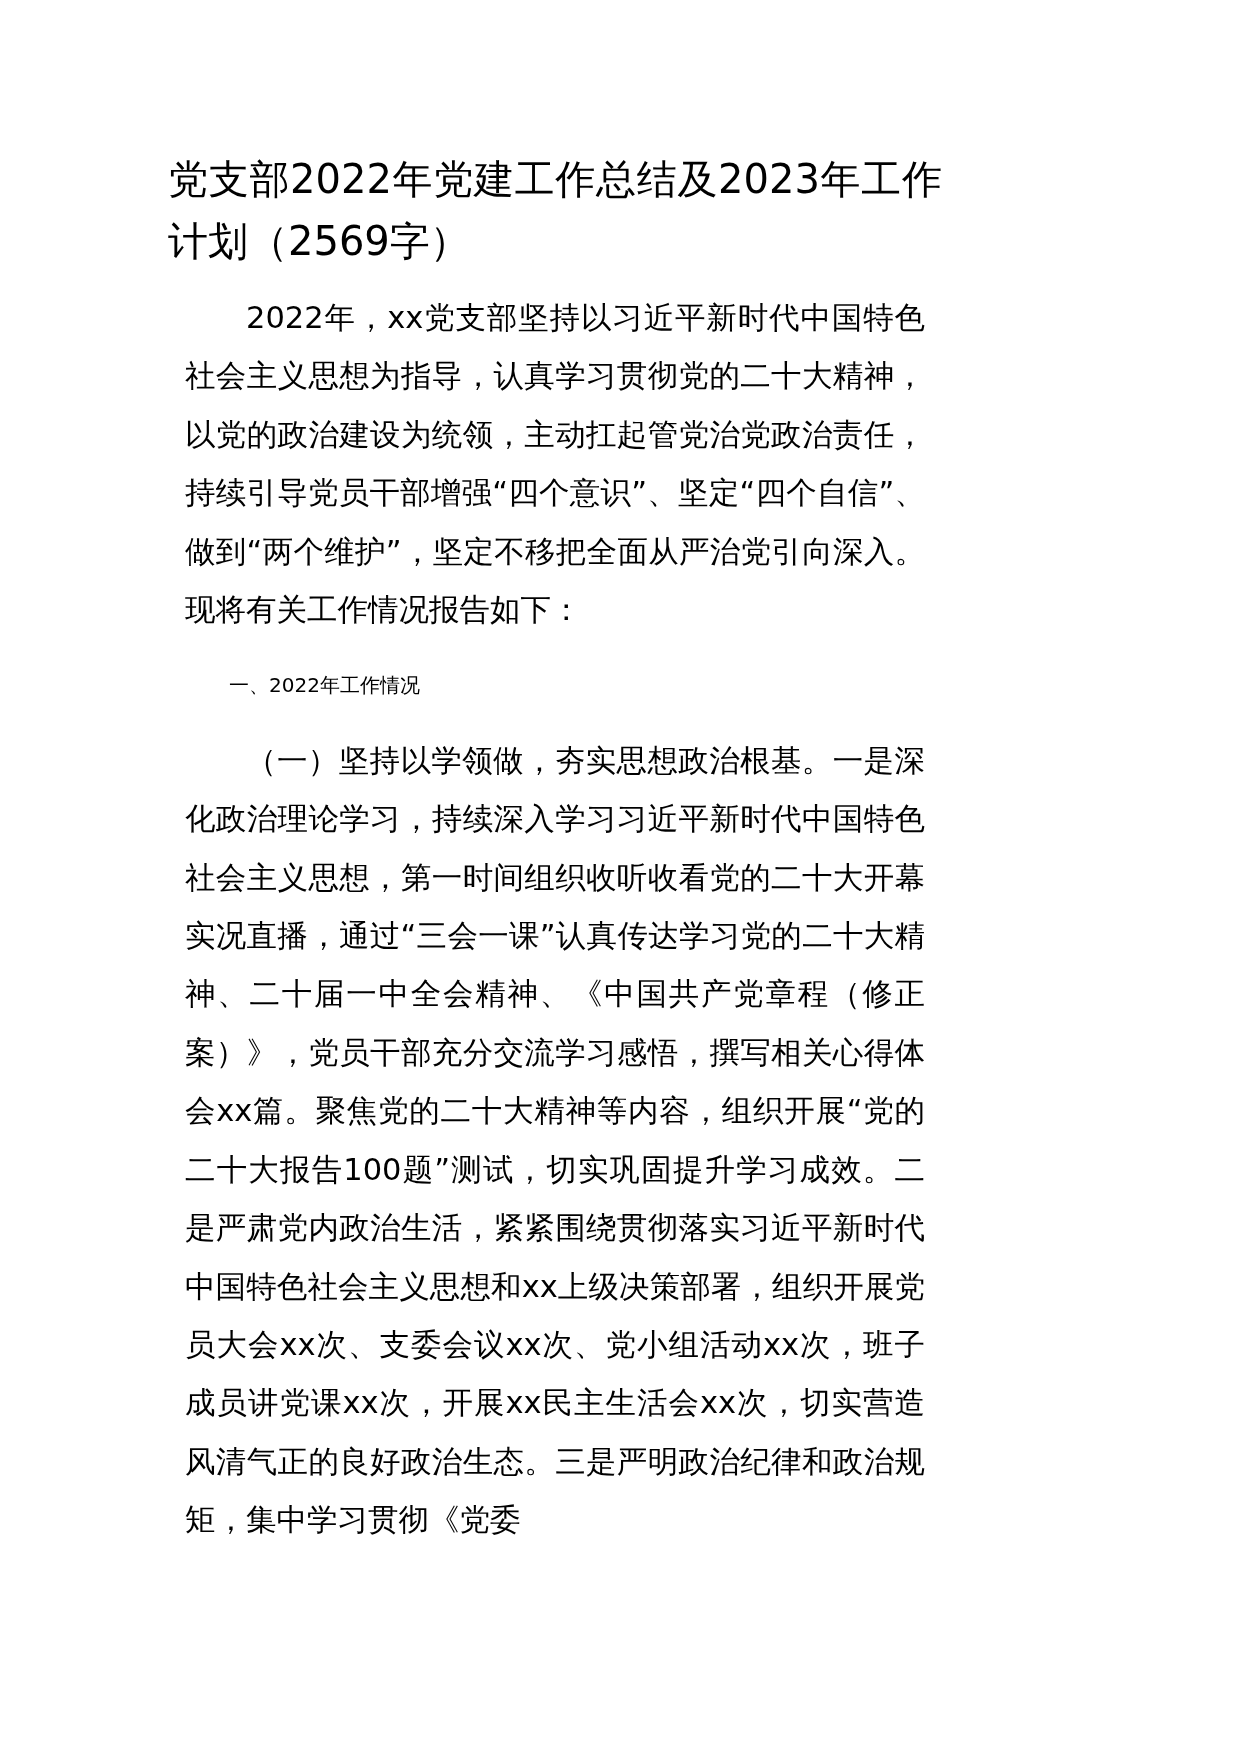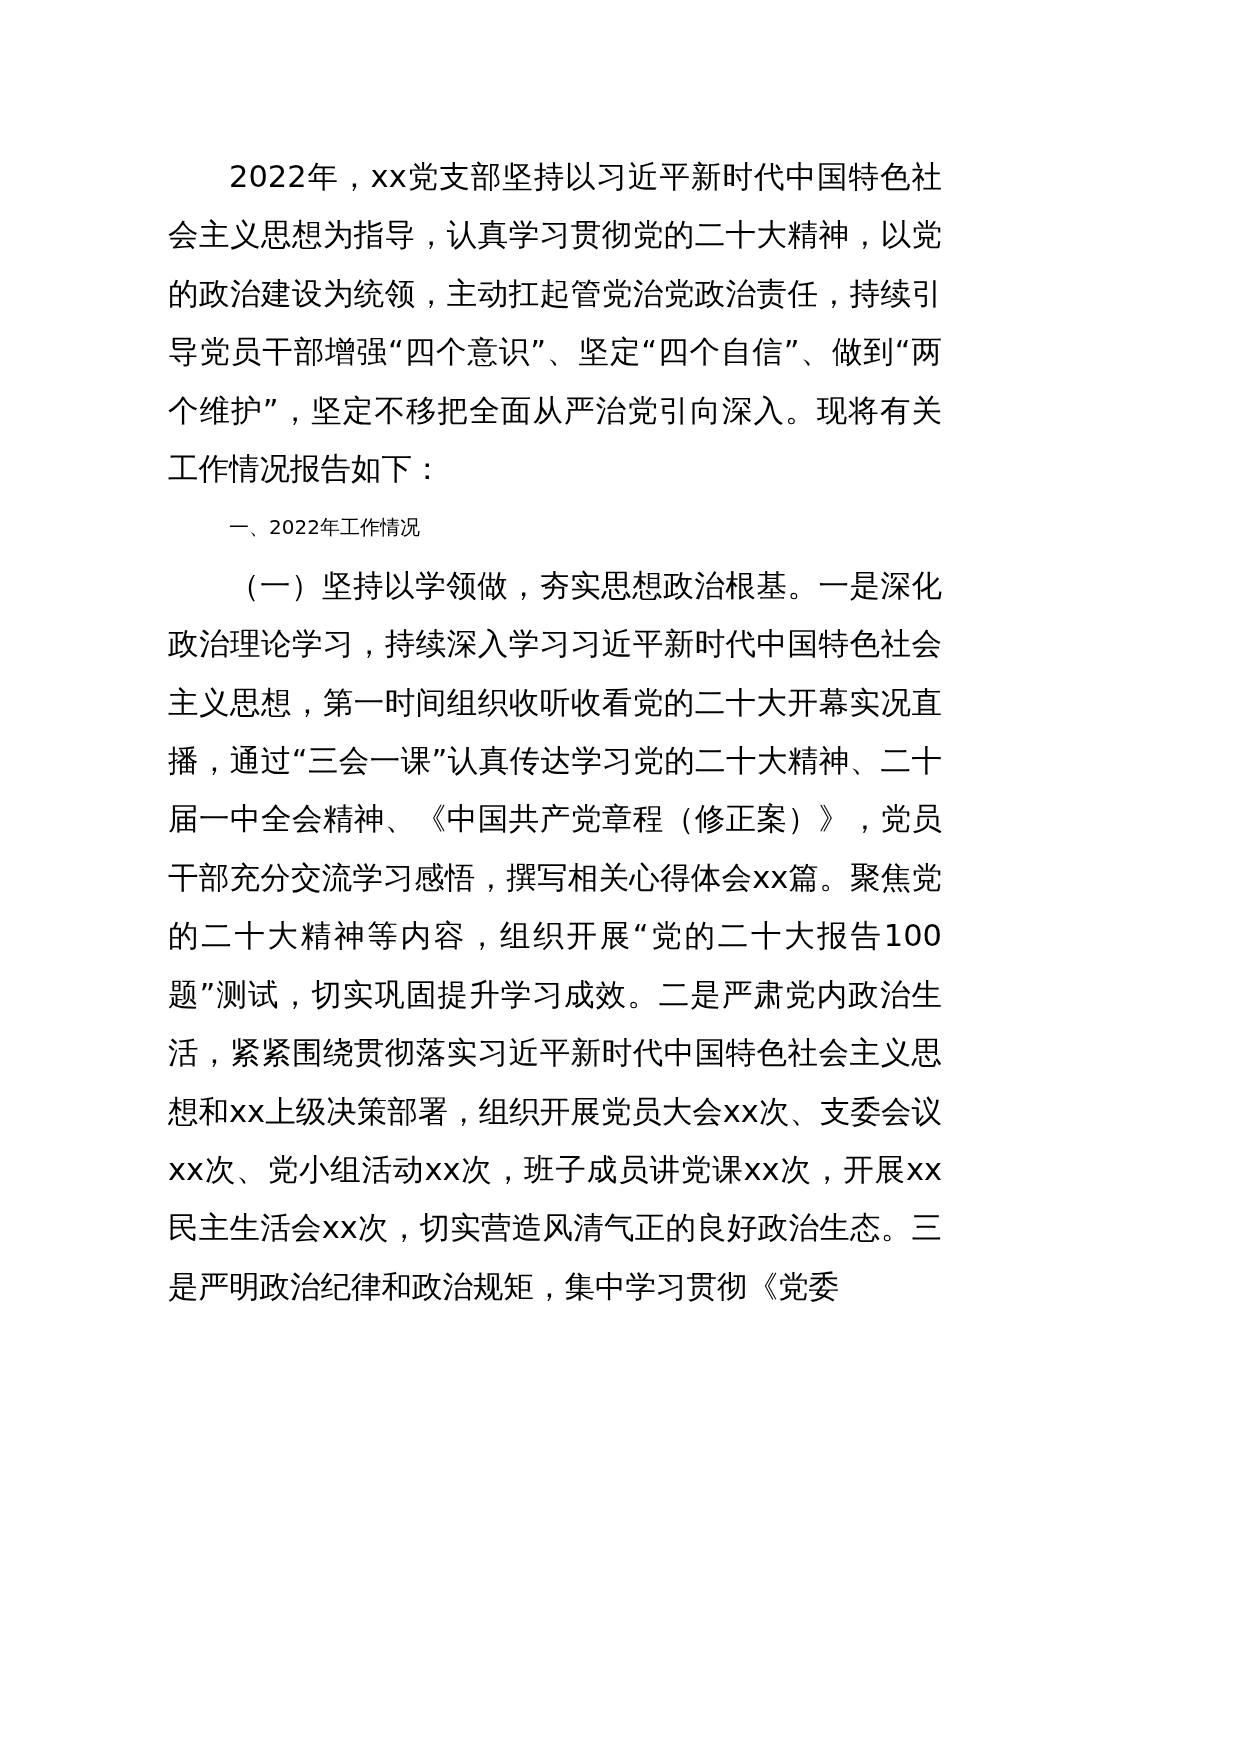--- a/index.html
+++ b/index.html
@@ -25,33 +25,36 @@
       font-size: 40px;
       line-height: 62px;
       margin: 0;
       font-weight: normal;
       letter-spacing: 0px;
       text-align: justify;
     }
     .para {
       font-size: 30.5px;
       line-height: 58.4px;
-      margin: 0;
+      margin: 17px;
       text-align: justify;
       text-align-last: left;
       text-indent: 61px;
     }
     .section-heading {
       font-size: 20px;
       line-height: 58.4px;
       margin: 0;
       text-indent: 61px;
     }
     .title-wrap { margin-bottom: 2px; }
   </style>
 </head>
 <body>
 
 <div class="page">
+  <div class="title-wrap">
+    <h1 class="title">党支部2022年党建工作总结及2023年工作计划（2569字）</h1>
+  </div>
   <p class="para">2022年，xx党支部坚持以习近平新时代中国特色社会主义思想为指导，认真学习贯彻党的二十大精神，以党的政治建设为统领，主动扛起管党治党政治责任，持续引导党员干部增强“四个意识”、坚定“四个自信”、做到“两个维护”，坚定不移把全面从严治党引向深入。现将有关工作情况报告如下：</p>
   <p class="section-heading">一、2022年工作情况</p>
   <p class="para">（一）坚持以学领做，夯实思想政治根基。一是深化政治理论学习，持续深入学习习近平新时代中国特色社会主义思想，第一时间组织收听收看党的二十大开幕实况直播，通过“三会一课”认真传达学习党的二十大精神、二十届一中全会精神、《中国共产党章程（修正案）》，党员干部充分交流学习感悟，撰写相关心得体会xx篇。聚焦党的二十大精神等内容，组织开展“党的二十大报告100题”测试，切实巩固提升学习成效。二是严肃党内政治生活，紧紧围绕贯彻落实习近平新时代中国特色社会主义思想和xx上级决策部署，组织开展党员大会xx次、支委会议xx次、党小组活动xx次，班子成员讲党课xx次，开展xx民主生活会xx次，切实营造风清气正的良好政治生态。三是严明政治纪律和政治规矩，集中学习贯彻《党委</p>
 </div>
 
 </body></html>

